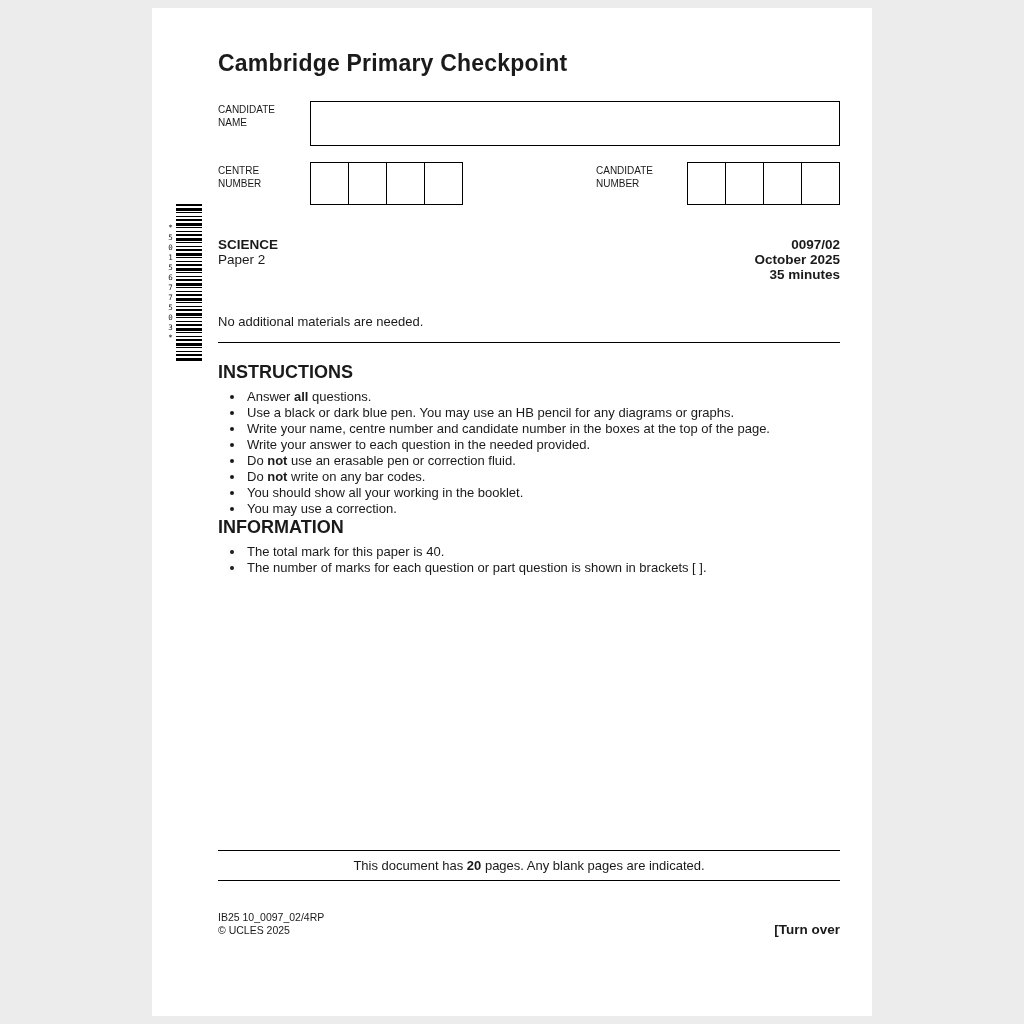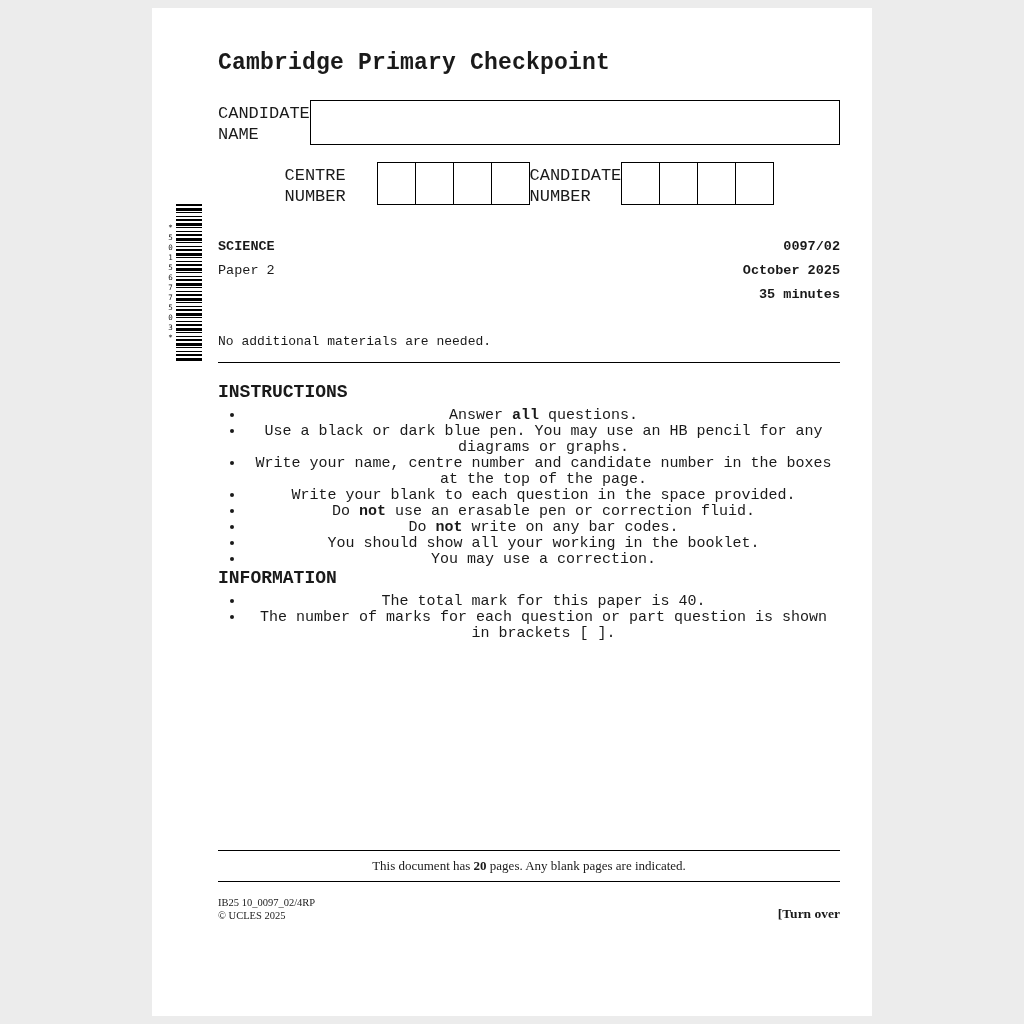--- a/index.html
+++ b/index.html
@@ -13,65 +13,63 @@
   }
   .page {
     position: relative;
     width: 720px;
     height: 1008px;
     margin: 8px auto;
     background: #ffffff;
   }
   .content {
     padding: 42px 32px 0 66px;
-    font-family: Liberation Mono, monospace;
   }
   .doc-title {
     font-size: 23px;
     font-weight: bold;
     margin: 0 0 24px 0;
     letter-spacing: 0.2px;
   }
   .field-label {
-    font-size: 17px;
+    font-size: 10px;
     line-height: 1.25;
     white-space: pre-line;
   }
   .name-row {
     display: flex;
     align-items: flex-start;
   }
   .name-row .field-label { width: 92px; padding-top: 3px; }
   .name-box {
     flex: 1;
     height: 45px;
     border: 1px solid #000;
   }
   .numbers-row {
     display: flex;
     align-items: flex-start;
-    justify-content: center;
+    justify-content: space-between;
     margin-top: 16px;
   }
   .num-group { display: flex; align-items: flex-start; }
   .numbers-row .field-label { width: 92px; padding-top: 3px; }
   .numbers-row .field-label.right { width: 85px; margin-right: 6px; }
   .cells { display: flex; }
   .cell {
     width: 39px;
     height: 43px;
     border: 1px solid #000;
     margin-left: -1px;
   }
   .cell:first-child { margin-left: 0; }
   .paper-block { margin-top: 32px; font-size: 13.5px; }
   .prow {
     display: flex;
     justify-content: space-between;
-    margin-top: 9px;
   }
   .prow:first-child { margin-top: 1px; gap: 40px; }
   .b { font-weight: bold; }
   .note { font-size: 13px; margin-top: 0; }
   .note1 { margin-top: 22px; }
   .note2 { margin-top: 32px; }
   .rule {
     border: none;
     border-top: 1.5px solid #000;
     margin: 12px 0 0 0;
@@ -82,24 +80,23 @@
     margin: 0;
   }
   .instructions-block { margin-top: 19px; }
   .information-block { }
   ul.bullets {
     margin: 6px 0 0 0;
     padding-left: 27px;
     list-style: disc;
   }
   ul.bullets li {
-    font-size: 15px;
+    font-size: 13px;
     line-height: 16px;
     padding-left: 2px;
-    text-align: center;
   }
   
   .barcode {
     position: absolute;
     left: 12px;
     top: 196px;
     width: 38px;
     height: 158px;
     display: flex;
     background: #fff;
@@ -127,33 +124,32 @@
       #000 12px, #000 13px,
       #fff 13px, #fff 15px
     );
   }
   
   .footer {
     position: absolute;
     left: 66px;
     right: 32px;
     top: 842px;
-    font-family: Liberation Serif, serif;
   }
   .footer .rule { margin: 0; }
   .pages-note {
     text-align: center;
     font-size: 13px;
     margin: 7px 0;
   }
   .footer-bottom {
     display: flex;
     justify-content: space-between;
     align-items: flex-end;
-    margin-top: 14px;
+    margin-top: 30px;
     gap: 12px;
   }
   .codes { font-size: 10.5px; line-height: 13px; }
   .turn-over { font-size: 13.5px; font-weight: bold; }
 </style>
 </head>
 <body>
 
 <div class="page">
 
@@ -211,21 +207,21 @@
       <p class="note note2">No additional materials are needed.</p>
       <hr class="rule">
     </div>
 
     <div class="instructions-block">
       <p class="section-heading">INSTRUCTIONS</p>
       <ul class="bullets">
           <li><span>Answer </span><b>all</b><span> questions.</span></li>
           <li><span>Use a black or dark blue pen. You may use an HB pencil for any diagrams or graphs.</span></li>
           <li><span>Write your name, centre number and candidate number in the boxes at the top of the page.</span></li>
-          <li><span>Write your blank to each question in the space provided.</span></li>
+          <li><span>Write your answer to each question in the needed provided.</span></li>
           <li><span>Do </span><b>not</b><span> use an erasable pen or correction fluid.</span></li>
           <li><span>Do </span><b>not</b><span> write on any bar codes.</span></li>
           <li><span>You should show all your working in the booklet.</span></li>
           <li><span>You may use a correction.</span></li>
         </ul>
     </div>
 
     <div class="information-block">
       <p class="section-heading">INFORMATION</p>
       <ul class="bullets">

